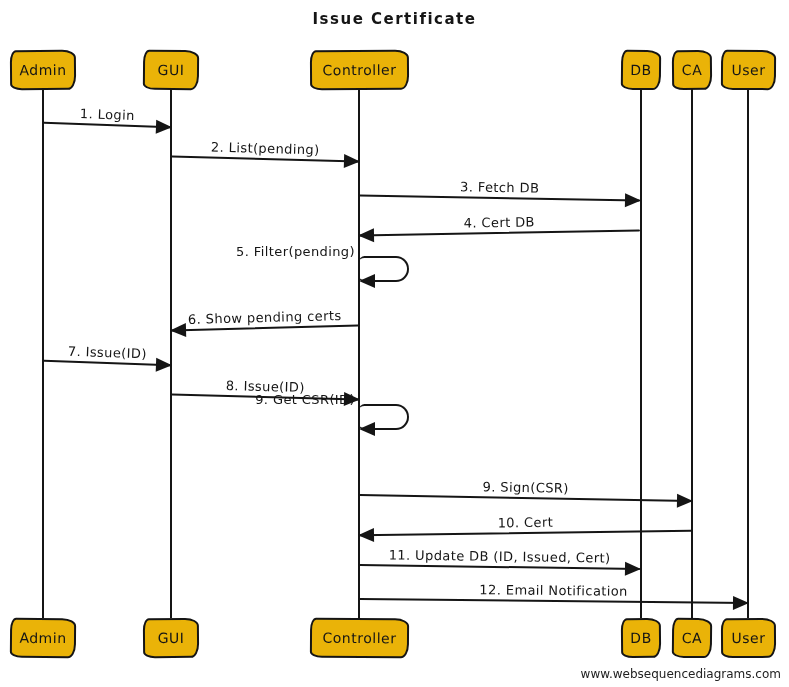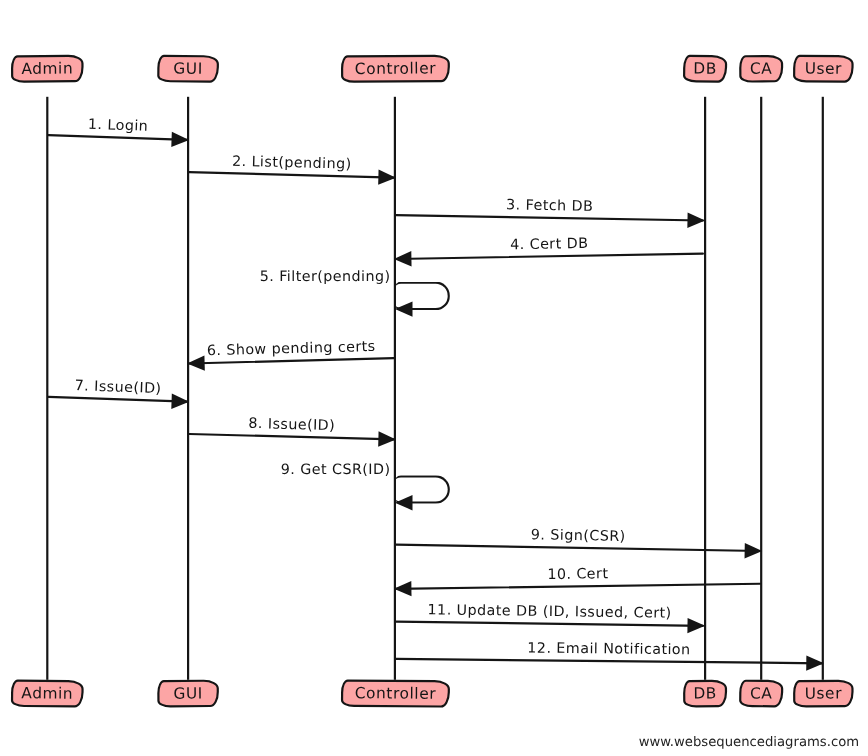--- a/index.html
+++ b/index.html
@@ -16,23 +16,23 @@
     position: absolute;
     top: 10px; left: 0;
     width: 789px;
     text-align: center;
     font-size: 15px;
     font-weight: bold;
     letter-spacing: 1.5px;
   }
   .actor-box {
     position: absolute;
-    height: 25px;
+    height: 40px;
     border: 2px solid #151515;
-    background: #fca5a5;
+    background: #eab308;
     display: flex;
     align-items: center;
     justify-content: center;
     font-size: 14px;
     letter-spacing: 0.5px;
     box-sizing: border-box;
     border-radius: 6px 14px 8px 12px / 12px 8px 14px 6px;
     z-index: 3;
   }
   .lifeline {
@@ -97,20 +97,21 @@
     color: #222222;
     letter-spacing: 0;
     margin-left: 20px;
   }
 </style>
 </head>
 <body>
 
 <div class="canvas">
 
+  <div class="title">Issue Certificate</div>
 
   <div class="lifeline" style="left:42px;"></div>
   <div class="lifeline" style="left:170px;"></div>
   <div class="lifeline" style="left:358px;"></div>
   <div class="lifeline" style="left:640px;"></div>
   <div class="lifeline" style="left:691px;"></div>
   <div class="lifeline" style="left:747px;"></div>
 
   <div class="actor-box" style="left:10px; top:50px; width:66px; transform:rotate(-0.5deg);">Admin</div>
   <div class="actor-box" style="left:143px; top:50px; width:56px; transform:rotate(0.5deg);">GUI</div>
@@ -167,21 +168,21 @@
     <div class="msg-line"></div>
     <div class="arrow-right"></div>
   </div>
 
   <div class="message" style="left:171px; top:396px; width:188px; transform:rotate(1.5deg);">
     <div class="msg-label">8. Issue(ID)</div>
     <div class="msg-line"></div>
     <div class="arrow-right"></div>
   </div>
 
-  <div class="self-message" style="left:359px; top:432px;">
+  <div class="self-message" style="left:359px; top:404px;">
     <div class="self-label">9. Get CSR(ID)</div>
     <div class="self-loop"></div>
     <div class="self-arrow"></div>
   </div>
 
   <div class="message" style="left:359px; top:497px; width:333px; transform:rotate(1deg);">
     <div class="msg-label">9. Sign(CSR)</div>
     <div class="msg-line"></div>
     <div class="arrow-right"></div>
   </div>

